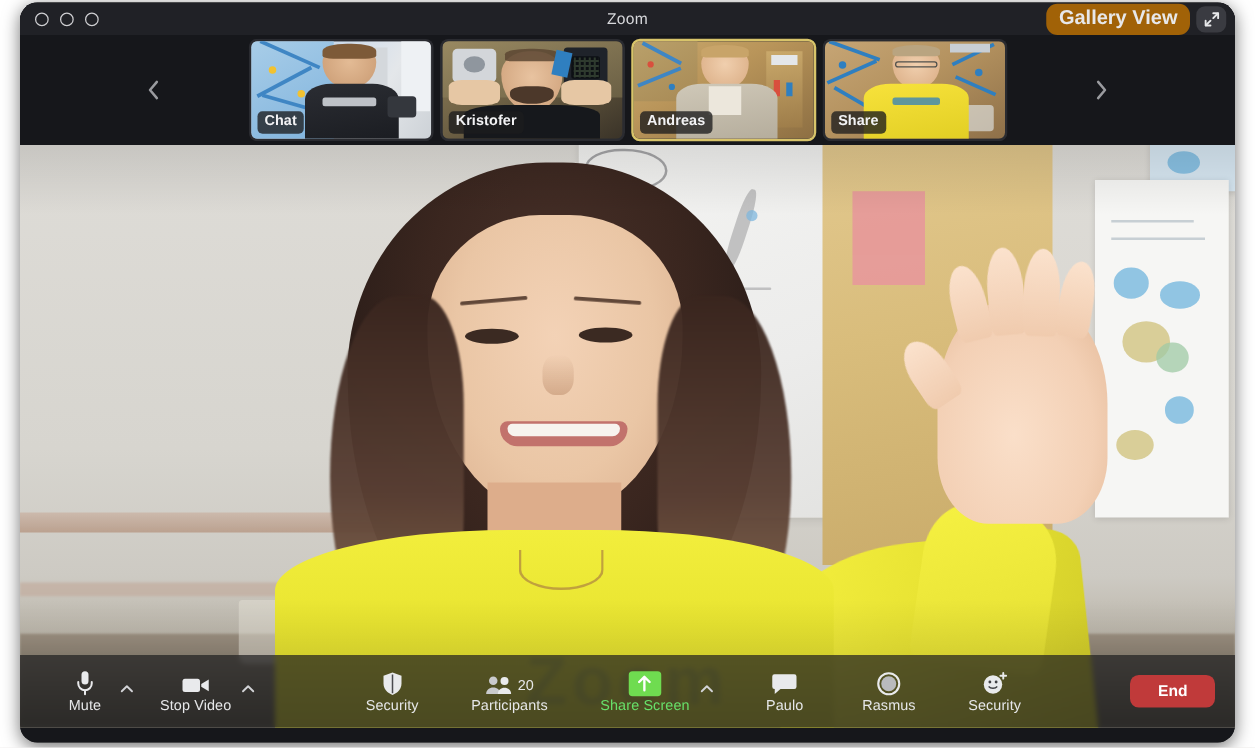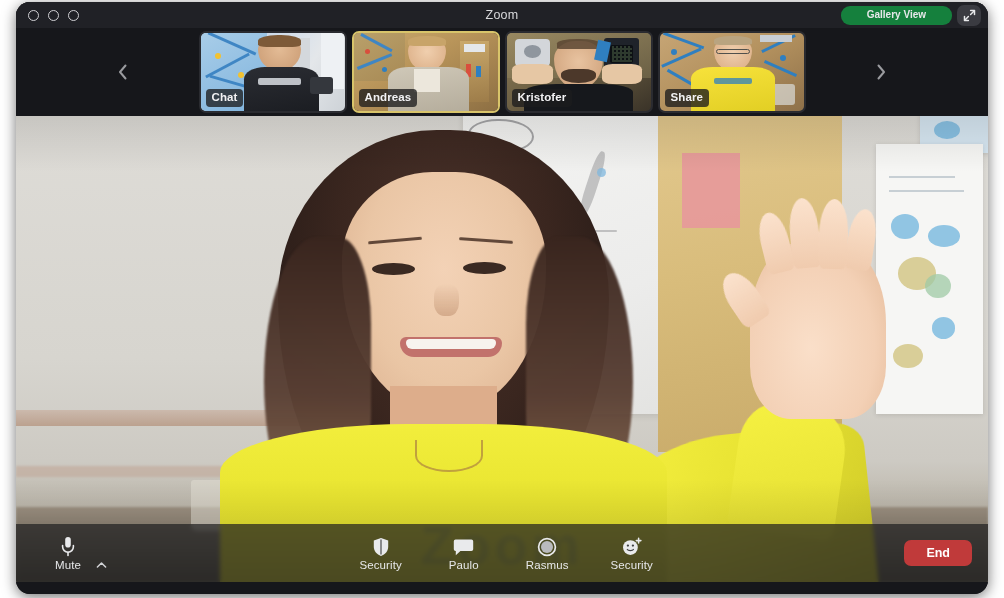--- a/index.html
+++ b/index.html
@@ -49,23 +49,23 @@
   .win-title {
     position:absolute; left:0; right:0; top:0; height:26px;
     display:flex; align-items:center; justify-content:center;
     color:#d8d9dc; font-size:12.5px; letter-spacing:.2px;
   }
   .tb-right {
     position:absolute; right:7px; top:0; height:26px;
     display:flex; align-items:center; gap:5px;
   }
   .gallery-btn {
-    background:#15803d; color:#e7e8ea;
-    font-size:10px; font-weight:600;
-    padding:4px 26px 5px; border-radius:9px;
+    background:#a16207; color:#e7e8ea;
+    font-size:16px; font-weight:600;
+    padding:4px 10px 5px; border-radius:9px;
     line-height:1; white-space:nowrap;
   }
   .expand-btn {
     width:24px; height:21px; border-radius:7px;
     background:#3a3b41;
     display:flex; align-items:center; justify-content:center;
   }
   .expand-btn svg { display:block; }
 
   
@@ -335,21 +335,21 @@
     color:#e6e7e9;
   }
   .tb-icon { height:22px; display:flex; align-items:flex-end; justify-content:center; }
   .tb-label { font-size:11.5px; line-height:1; letter-spacing:.1px; white-space:nowrap; }
   .tb-item.share .tb-label { color:#67e06a; }
   .caret {
     width:13px; height:22px;
     display:flex; align-items:flex-end; justify-content:center;
     color:#d2d3d6; margin-left:1px; padding-bottom:2px;
   }
-  .tb-group { display:flex; align-items:flex-end; }
+  .tb-group { display:flex; align-items:flex-start; }
   .tb-left { display:flex; align-items:center; margin-left:26px; gap:14px; }
   .tb-center { display:flex; align-items:center; gap:30px; margin-left:auto; margin-right:auto; }
   .tb-right-group { display:flex; align-items:center; margin-right:16px; }
   .end-btn {
     background:#c03a3a; color:#fff;
     font-size:12.5px; font-weight:700;
     padding:7px 22px; border-radius:7px;
     line-height:1;
   }
   .pcount { font-size:11.5px; color:#e6e7e9; margin-left:3px; line-height:1; padding-bottom:1px; }
@@ -409,56 +409,56 @@
             <div style="position:absolute;left:84%;top:0;width:16%;height:72%;background:#eef1f4;"></div>
             <div style="position:absolute;left:40%;top:4%;width:30%;height:44%;background:radial-gradient(ellipse at 50% 40%,#e3bb95,#c99a72);border-radius:44%/40% 40% 60% 60%;"></div>
             <div style="position:absolute;left:40%;top:2%;width:30%;height:16%;background:#7d5a38;border-radius:46% 46% 20% 20%;"></div>
             <div style="position:absolute;left:30%;top:44%;width:52%;height:56%;background:linear-gradient(170deg,#2b2d33,#1b1d22);border-radius:28% 28% 0 0;"></div>
             <div style="position:absolute;left:40%;top:58%;width:30%;height:9%;background:#cfd3d8;border-radius:2px;opacity:.9;"></div>
             <div style="position:absolute;left:76%;top:56%;width:16%;height:22%;background:#34373d;border-radius:3px;"></div>
           </div>
           <div class="name-tag">Chat</div>
         </div>
 
+        <div class="thumb">
+          <div class="vid" style="background:linear-gradient(150deg,#8d7d58 0%,#6d6044 46%,#3a3328 100%);">
+            <div style="position:absolute;left:0;top:0;width:100%;height:58%;background:linear-gradient(160deg,#9a8a62,#6e6347);opacity:.9;"></div>
+            <div style="position:absolute;left:33%;top:10%;width:34%;height:60%;background:radial-gradient(ellipse at 50% 44%,#e8c3a0,#cd9f78);border-radius:44%/38% 38% 62% 62%;"></div>
+            <div style="position:absolute;left:35%;top:8%;width:30%;height:12%;background:#5c4632;border-radius:46% 46% 12% 12%;opacity:.85;"></div>
+            <div style="position:absolute;left:38%;top:46%;width:24%;height:18%;background:#4c382a;border-radius:36% 36% 50% 50%;"></div>
+            <div style="position:absolute;left:6%;top:8%;width:24%;height:34%;background:#d3d6da;border-radius:4px;"></div>
+            <div style="position:absolute;left:12%;top:16%;width:12%;height:16%;background:#8f969e;border-radius:50%;"></div>
+            <div style="position:absolute;left:68%;top:6%;width:24%;height:42%;background:#1f232a;border-radius:3px;"></div>
+            <div style="position:absolute;left:72%;top:16%;width:16%;height:22%;background:#0d1014;border-radius:2px;"></div>
+            <div style="position:absolute;left:73%;top:17%;width:14%;height:20%;background:repeating-linear-gradient(90deg,#2e3a2e 0 2px,transparent 2px 4px),repeating-linear-gradient(0deg,#2e3a2e 0 2px,transparent 2px 4px);"></div>
+            <div style="position:absolute;left:62%;top:10%;width:9%;height:26%;background:#2f7fc0;transform:rotate(12deg);"></div>
+            <div style="position:absolute;left:4%;top:40%;width:28%;height:26%;background:#e6c7a4;border-radius:26%;"></div>
+            <div style="position:absolute;left:66%;top:40%;width:28%;height:26%;background:#e6c7a4;border-radius:26%;"></div>
+            <div style="position:absolute;left:12%;top:66%;width:76%;height:34%;background:#16181c;border-radius:30% 30% 0 0;"></div>
+          </div>
+          <div class="name-tag">Kristofer</div>
+        </div>
+
         <div class="thumb active">
           <div class="vid" style="background:linear-gradient(150deg,#c9a96e 0%,#b9955a 40%,#8d6f43 100%);">
             <div style="position:absolute;left:0;top:0;width:36%;height:62%;background:linear-gradient(150deg,#b9a06a,#a88a55);"></div>
             <div style="position:absolute;left:4%;top:10%;width:24%;height:3px;background:#3f86c4;transform:rotate(28deg);"></div>
             <div style="position:absolute;left:2%;top:34%;width:26%;height:3px;background:#3f86c4;transform:rotate(-22deg);"></div>
             <div style="position:absolute;left:8%;top:20%;width:5px;height:5px;border-radius:50%;background:#d94f3d;"></div>
             <div style="position:absolute;left:20%;top:44%;width:5px;height:5px;border-radius:50%;background:#2f7fc0;"></div>
             <div style="position:absolute;left:74%;top:10%;width:20%;height:78%;background:linear-gradient(170deg,#caa96b,#9d7c49);"></div>
             <div style="position:absolute;left:77%;top:14%;width:14%;height:10%;background:#e4e7ea;"></div>
             <div style="position:absolute;left:78%;top:40%;width:5px;height:16%;background:#d94f3d;"></div>
             <div style="position:absolute;left:85%;top:42%;width:5px;height:14%;background:#2f7fc0;"></div>
             <div style="position:absolute;left:38%;top:6%;width:26%;height:42%;background:radial-gradient(ellipse at 50% 42%,#f0cfae,#d9ab82);border-radius:44%/40% 40% 60% 60%;"></div>
             <div style="position:absolute;left:38%;top:4%;width:26%;height:13%;background:#c8a469;border-radius:48% 48% 16% 16%;"></div>
             <div style="position:absolute;left:24%;top:44%;width:56%;height:56%;background:linear-gradient(170deg,#cfc8b8,#b5ad9c);border-radius:26% 26% 0 0;"></div>
             <div style="position:absolute;left:42%;top:46%;width:18%;height:30%;background:#ece7dc;"></div>
           </div>
           <div class="name-tag">Andreas</div>
-        </div>
-
-        <div class="thumb">
-          <div class="vid" style="background:linear-gradient(150deg,#8d7d58 0%,#6d6044 46%,#3a3328 100%);">
-            <div style="position:absolute;left:0;top:0;width:100%;height:58%;background:linear-gradient(160deg,#9a8a62,#6e6347);opacity:.9;"></div>
-            <div style="position:absolute;left:33%;top:10%;width:34%;height:60%;background:radial-gradient(ellipse at 50% 44%,#e8c3a0,#cd9f78);border-radius:44%/38% 38% 62% 62%;"></div>
-            <div style="position:absolute;left:35%;top:8%;width:30%;height:12%;background:#5c4632;border-radius:46% 46% 12% 12%;opacity:.85;"></div>
-            <div style="position:absolute;left:38%;top:46%;width:24%;height:18%;background:#4c382a;border-radius:36% 36% 50% 50%;"></div>
-            <div style="position:absolute;left:6%;top:8%;width:24%;height:34%;background:#d3d6da;border-radius:4px;"></div>
-            <div style="position:absolute;left:12%;top:16%;width:12%;height:16%;background:#8f969e;border-radius:50%;"></div>
-            <div style="position:absolute;left:68%;top:6%;width:24%;height:42%;background:#1f232a;border-radius:3px;"></div>
-            <div style="position:absolute;left:72%;top:16%;width:16%;height:22%;background:#0d1014;border-radius:2px;"></div>
-            <div style="position:absolute;left:73%;top:17%;width:14%;height:20%;background:repeating-linear-gradient(90deg,#2e3a2e 0 2px,transparent 2px 4px),repeating-linear-gradient(0deg,#2e3a2e 0 2px,transparent 2px 4px);"></div>
-            <div style="position:absolute;left:62%;top:10%;width:9%;height:26%;background:#2f7fc0;transform:rotate(12deg);"></div>
-            <div style="position:absolute;left:4%;top:40%;width:28%;height:26%;background:#e6c7a4;border-radius:26%;"></div>
-            <div style="position:absolute;left:66%;top:40%;width:28%;height:26%;background:#e6c7a4;border-radius:26%;"></div>
-            <div style="position:absolute;left:12%;top:66%;width:76%;height:34%;background:#16181c;border-radius:30% 30% 0 0;"></div>
-          </div>
-          <div class="name-tag">Kristofer</div>
         </div>
 
         <div class="thumb">
           <div class="vid" style="background:linear-gradient(150deg,#c6a575 0%,#b4925f 46%,#8e7049 100%);">
             <div style="position:absolute;left:2%;top:8%;width:30%;height:3px;background:#2f7fc0;transform:rotate(20deg);"></div>
             <div style="position:absolute;left:0%;top:30%;width:30%;height:3px;background:#2f7fc0;transform:rotate(-24deg);"></div>
             <div style="position:absolute;left:4%;top:58%;width:26%;height:3px;background:#2f7fc0;transform:rotate(30deg);"></div>
             <div style="position:absolute;left:70%;top:12%;width:26%;height:3px;background:#2f7fc0;transform:rotate(-26deg);"></div>
             <div style="position:absolute;left:72%;top:44%;width:24%;height:3px;background:#2f7fc0;transform:rotate(24deg);"></div>
             <div style="position:absolute;left:8%;top:20%;width:6px;height:6px;border-radius:50%;background:#2f7fc0;"></div>
@@ -564,35 +564,80 @@
                 </div>
                 <div class="tb-label">Mute</div>
               </div>
               <div class="caret">
                 <svg width="11" height="8" viewBox="0 0 11 8">
                   <path d="M1.4 6 5.5 2l4.1 4" fill="none" stroke="#d2d3d6" stroke-width="1.5" stroke-linecap="round" stroke-linejoin="round"></path>
                 </svg>
               </div>
             </div>
 
+            <div class="tb-group">
+              <div class="tb-item">
+                <div class="tb-icon">
+                  <svg width="24" height="18" viewBox="0 0 24 18">
+                    <rect x="1" y="4" width="14" height="10.5" rx="2" fill="#e9eaec"></rect>
+                    <path d="M16 8.2 22 4.6v9.4L16 10.4z" fill="#e9eaec"></path>
+                  </svg>
+                </div>
+                <div class="tb-label">Stop Video</div>
+              </div>
+              <div class="caret">
+                <svg width="11" height="8" viewBox="0 0 11 8">
+                  <path d="M1.4 6 5.5 2l4.1 4" fill="none" stroke="#d2d3d6" stroke-width="1.5" stroke-linecap="round" stroke-linejoin="round"></path>
+                </svg>
+              </div>
+            </div>
           </div>
 
           <div class="tb-center">
 
             <div class="tb-item">
               <div class="tb-icon">
                 <svg width="18" height="20" viewBox="0 0 18 20">
                   <path d="M9 1 16.2 3.6v6.2c0 4.4-3 7.6-7.2 9.1C4.8 17.4 1.8 14.2 1.8 9.8V3.6z" fill="#e9eaec"></path>
                   <path d="M9 2.6v15" stroke="#4a4a4e" stroke-width="1.2"></path>
                 </svg>
               </div>
               <div class="tb-label">Security</div>
             </div>
 
-
+            <div class="tb-item">
+              <div class="tb-icon-row">
+                <svg width="23" height="17" viewBox="0 0 23 17">
+                  <circle cx="6.6" cy="4.6" r="3.4" fill="#c9cacd"></circle>
+                  <path d="M.9 15.2c0-3.2 2.6-5.2 5.7-5.2s5.7 2 5.7 5.2z" fill="#c9cacd"></path>
+                  <circle cx="15.6" cy="4.8" r="3.2" fill="#e9eaec"></circle>
+                  <path d="M10.3 15.2c0-3.1 2.4-5 5.3-5s5.3 1.9 5.3 5z" fill="#e9eaec"></path>
+                </svg>
+                <span class="pcount">20</span>
+              </div>
+              <div class="tb-label">Participants</div>
+            </div>
+
+            <div class="tb-group">
+              <div class="tb-item share">
+                <div class="tb-icon">
+                  <div class="green-share">
+                    <svg width="13" height="14" viewBox="0 0 13 14">
+                      <path d="M6.5 1.6v10.6M2.3 5.6 6.5 1.5l4.2 4.1" fill="none" stroke="#ffffff" stroke-width="1.9" stroke-linecap="round" stroke-linejoin="round"></path>
+                    </svg>
+                  </div>
+                </div>
+                <div class="tb-label">Share Screen</div>
+              </div>
+              <div class="caret">
+                <svg width="11" height="8" viewBox="0 0 11 8">
+                  <path d="M1.4 6 5.5 2l4.1 4" fill="none" stroke="#d2d3d6" stroke-width="1.5" stroke-linecap="round" stroke-linejoin="round"></path>
+                </svg>
+              </div>
+            </div>
 
             <div class="tb-item">
               <div class="tb-icon">
                 <svg width="21" height="19" viewBox="0 0 21 19">
                   <path d="M2.6 1.4h15.8a1.8 1.8 0 0 1 1.8 1.8v8.1a1.8 1.8 0 0 1-1.8 1.8H7.4l-4.6 4.1v-4.1h-.2A1.8 1.8 0 0 1 .8 11.3V3.2a1.8 1.8 0 0 1 1.8-1.8z" fill="#e9eaec"></path>
                 </svg>
               </div>
               <div class="tb-label">Paulo</div>
             </div>
 

